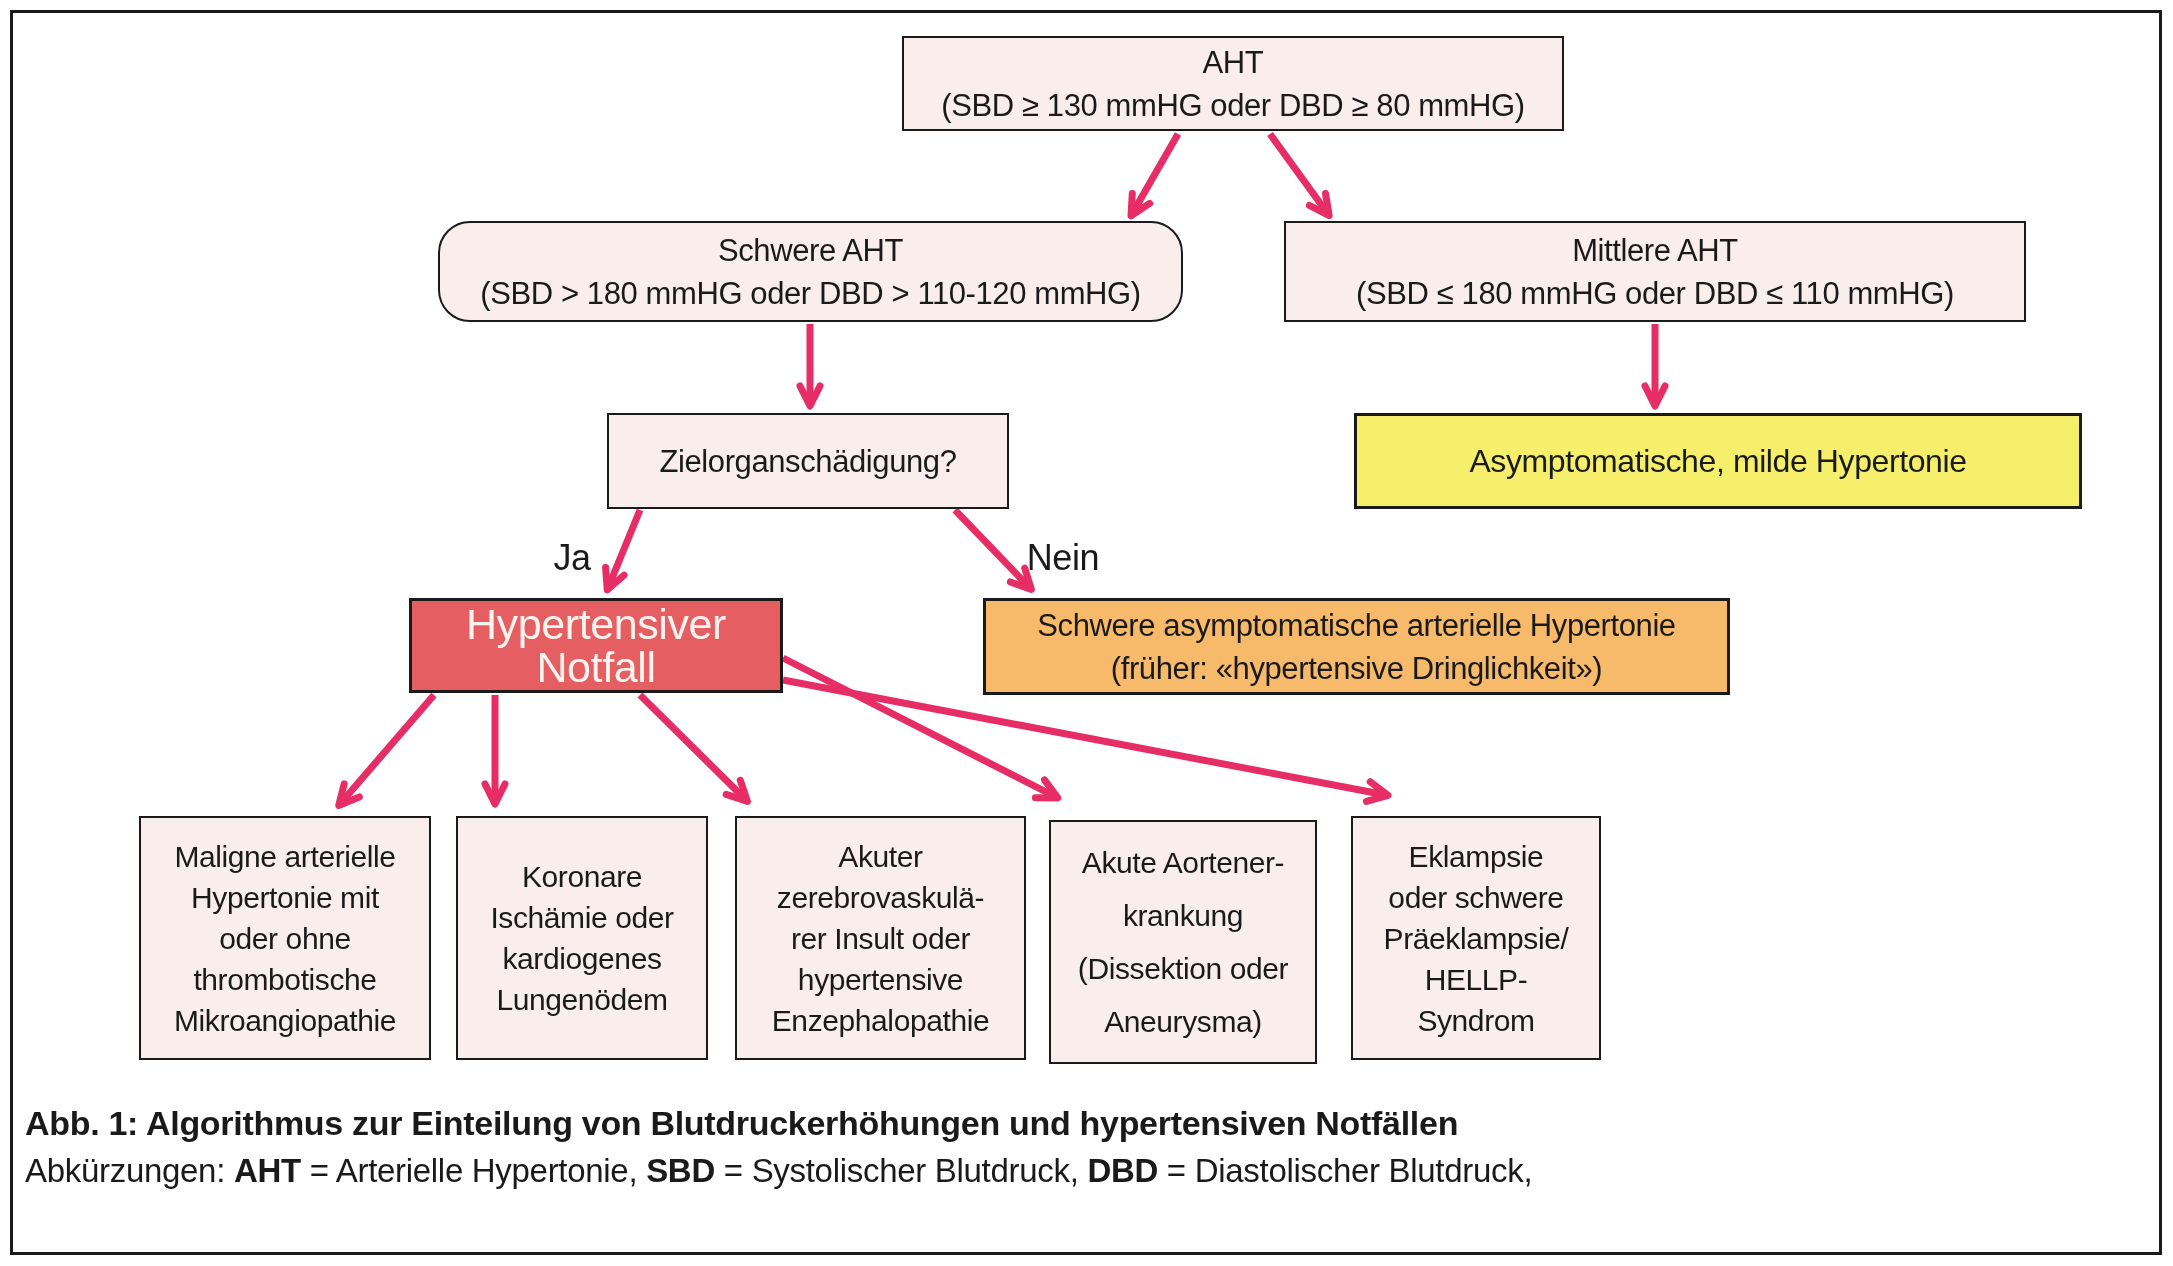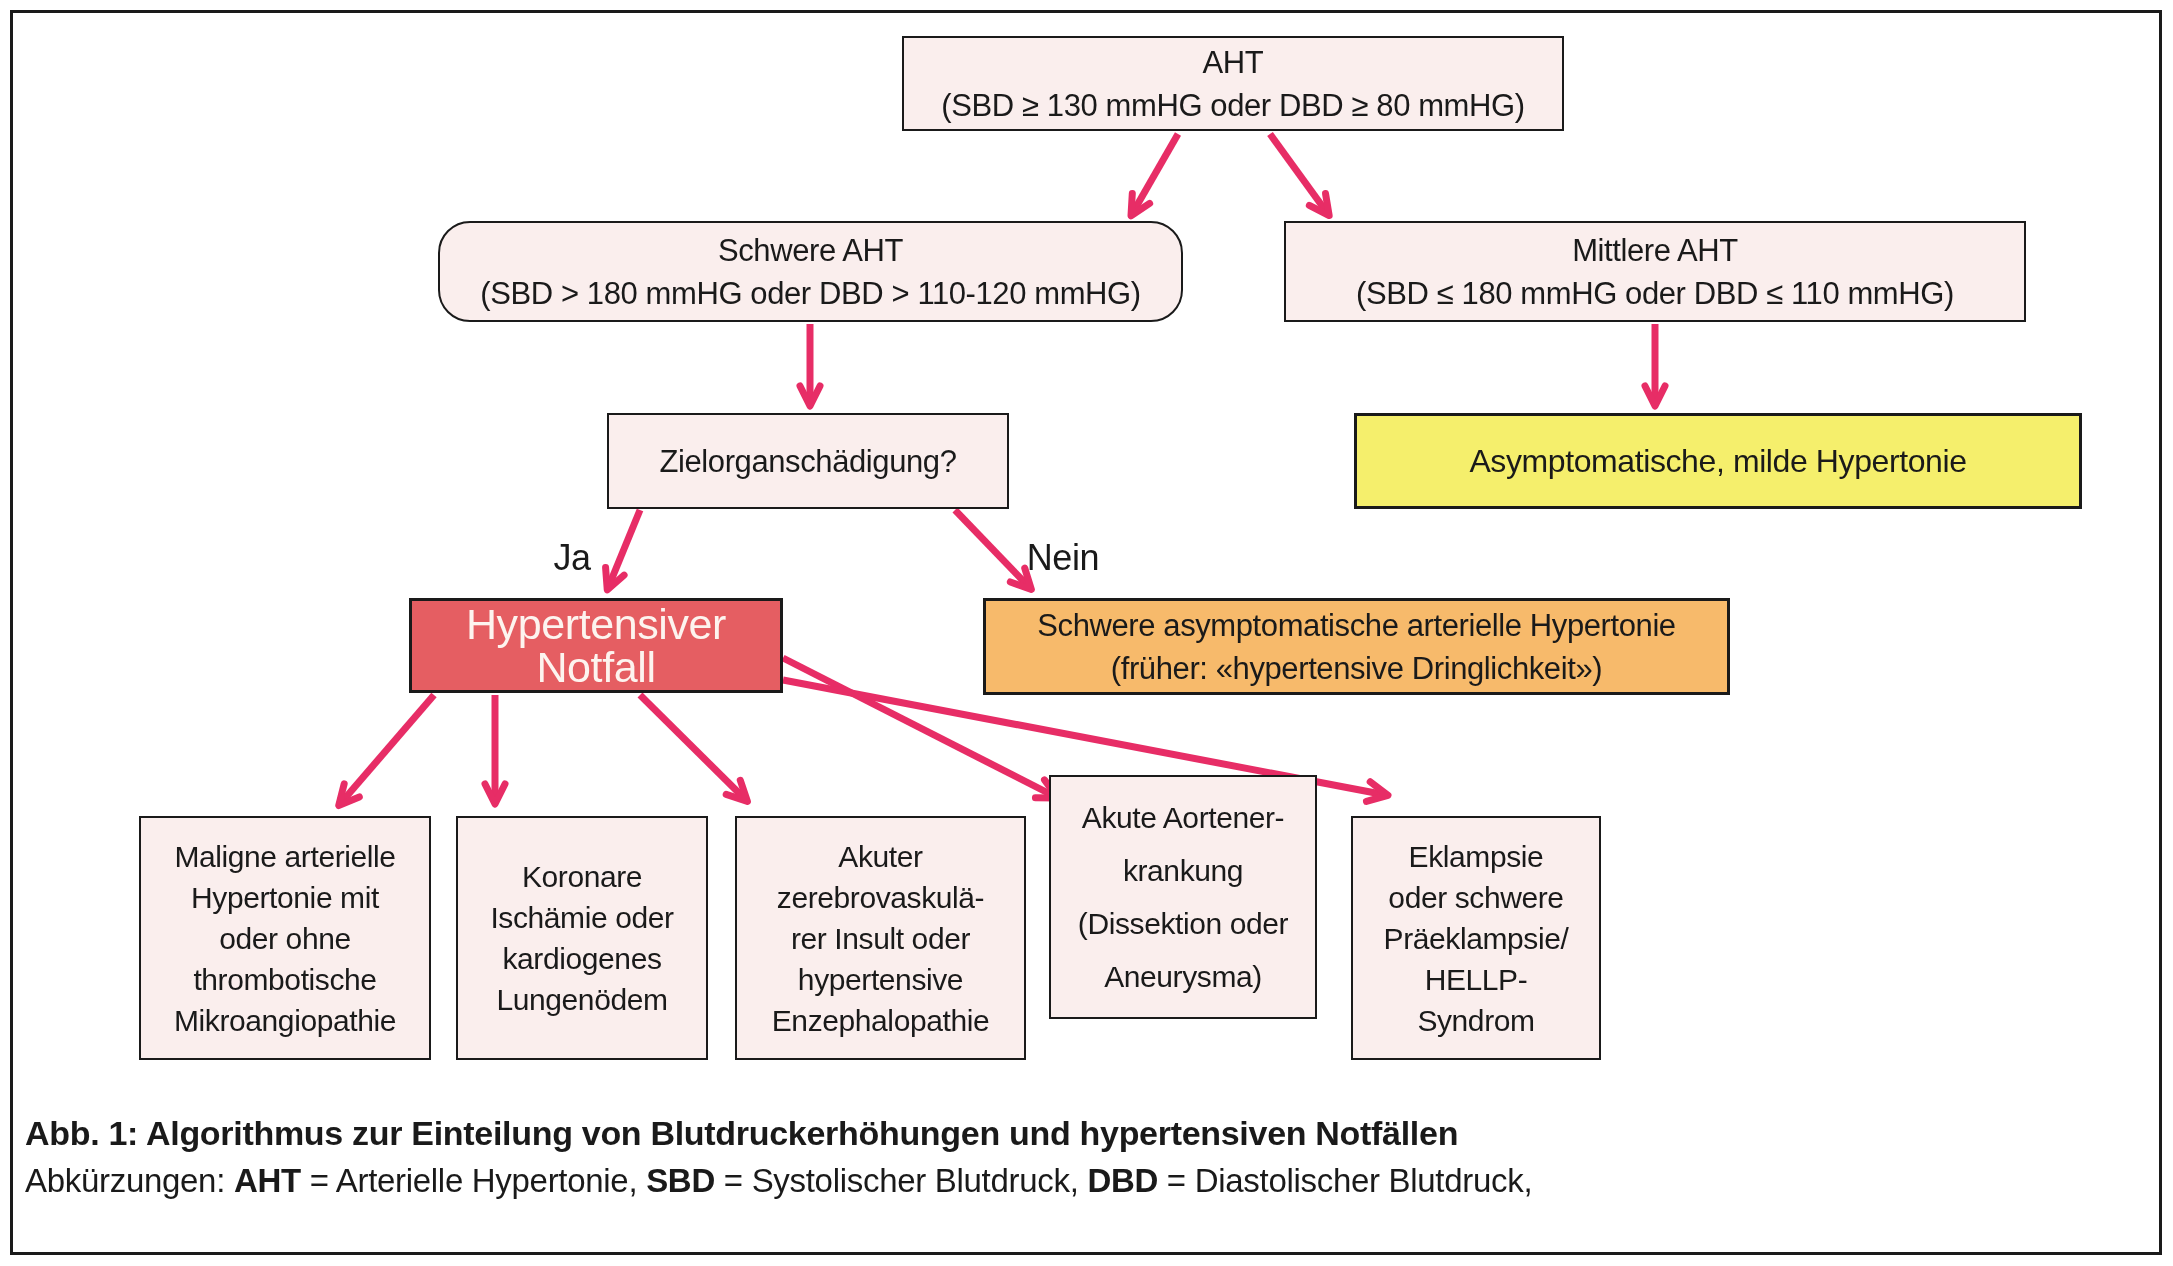--- a/index.html
+++ b/index.html
@@ -22,21 +22,21 @@
   }
   .node--red{background:var(--redfill,#e55e62);color:var(--redtext,#fdf4ef);border-width:3px;font-size:43px;}
   .node--orange{background:var(--orangefill,#f7ba6b);border-width:3px;}
   .node--yellow{background:var(--yellowfill,#f5ef6c);border-width:3px;font-size:32px;}
   .node--leaf{font-size:30px;line-height:41px;}
   .edge-label{
     position:absolute;transform:translate(-50%,-50%);
     font-size:36px;letter-spacing:-0.4px;white-space:nowrap;
   }
   .caption{position:absolute;left:25px;top:1100px;width:2110px;font-size:33px;line-height:47px;letter-spacing:-0.3px;}
-  .caption .t1{font-weight:bold;font-size:34px;margin-top:10px;}
+  .caption .t1{font-weight:bold;font-size:34px;}
   .caption b{font-weight:bold;}
 </style>
 </head>
 <body>
 
 <div class="canvas">
 
   <div class="frame"></div>
 
   <svg class="arrows" viewBox="0 0 2173 1266">
@@ -109,21 +109,21 @@
   </div>
 
   <div class="node node--leaf" style="left:735px;top:816px;width:291px;height:244px;">
     <div>Akuter</div>
     <div>zerebrovaskulä-</div>
     <div>rer Insult oder</div>
     <div>hypertensive</div>
     <div>Enzephalopathie</div>
   </div>
 
-  <div class="node node--leaf" style="left:1049px;top:775px;width:268px;height:244px;gap:12px;">
+  <div class="node node--leaf" style="left:1049px;top:820px;width:268px;height:244px;gap:12px;">
     <div>Akute Aortener-</div>
     <div>krankung</div>
     <div>(Dissektion oder</div>
     <div>Aneurysma)</div>
   </div>
 
   <div class="node node--leaf" style="left:1351px;top:816px;width:250px;height:244px;">
     <div>Eklampsie</div>
     <div>oder schwere</div>
     <div>Präeklampsie/</div>

